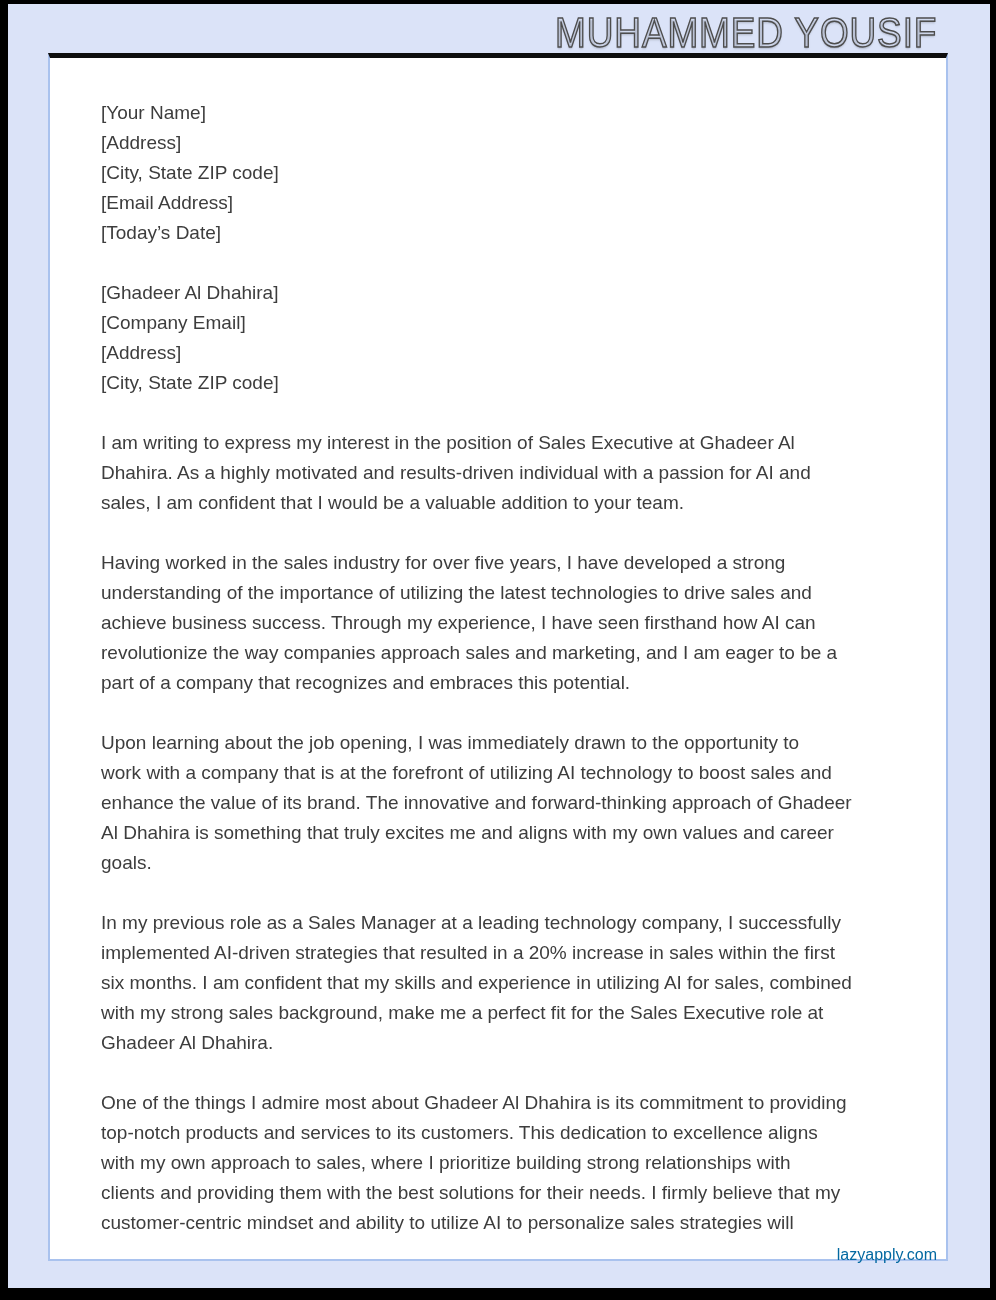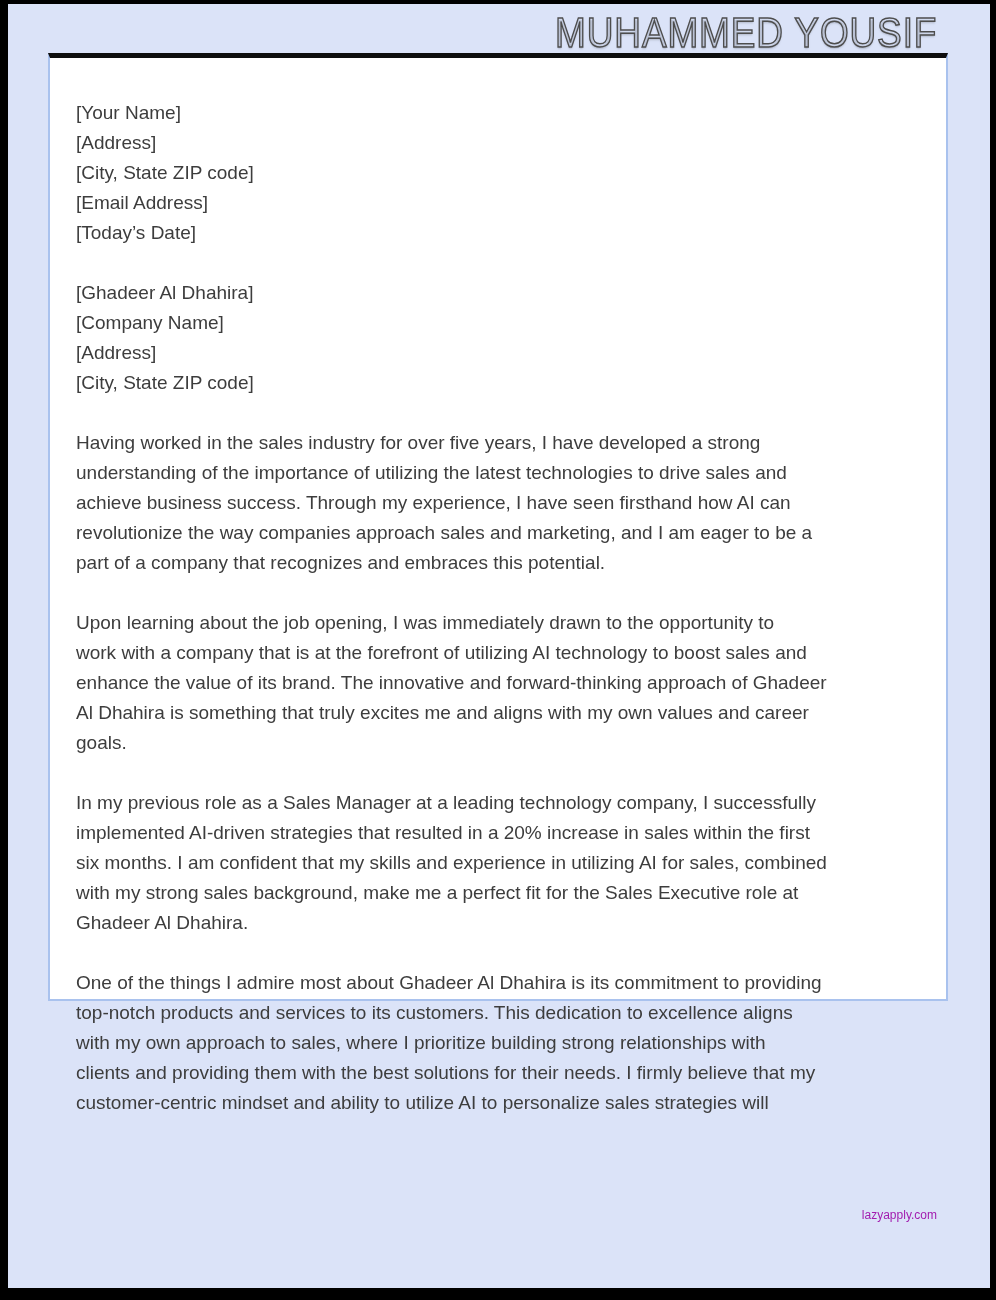--- a/index.html
+++ b/index.html
@@ -41,67 +41,70 @@
     transform-origin: 100% 50%;
     z-index: 2;
   }
 
   
   .doc {
     position: absolute;
     left: 48px;
     top: 53px;
     width: 900px;
-    height: 948px;
+    height: 1208px;
     box-sizing: border-box;
     background: #ffffff;
     border: 2px solid #a9c2ee;
     border-top: 5px solid #0e0e0e;
-    padding: 40px 40px 0 26px;
+    padding: 40px 40px 0 51px;
     z-index: 1;
   }
 
   .letter {
     font-size: 19px;
     line-height: 30px;
     color: #3d3d3d;
     letter-spacing: 0;
   }
   .letter p {
     margin: 0 0 30px 0;
     white-space: pre-line;
   }
 
   .watermark {
     position: absolute;
-    top: 1208px;
+    top: 1246px;
     right: 59px;
-    font-size: 12px;
-    color: #a21caf;
+    font-size: 16px;
+    color: #0369a1;
     z-index: 5;
   }
 </style>
 </head>
 <body>
 
 <div class="page">
 
   <div class="header-name">MUHAMMED YOUSIF</div>
 
   <div class="doc">
     <div class="letter">
       <p>[Your Name]
 [Address]
 [City, State ZIP code]
 [Email Address]
 [Today’s Date]</p>
       <p>[Ghadeer Al Dhahira]
-[Company Name]
+[Company Email]
 [Address]
 [City, State ZIP code]</p>
+      <p>I am writing to express my interest in the position of Sales Executive at Ghadeer Al
+Dhahira. As a highly motivated and results-driven individual with a passion for AI and
+sales, I am confident that I would be a valuable addition to your team.</p>
       <p>Having worked in the sales industry for over five years, I have developed a strong
 understanding of the importance of utilizing the latest technologies to drive sales and
 achieve business success. Through my experience, I have seen firsthand how AI can
 revolutionize the way companies approach sales and marketing, and I am eager to be a
 part of a company that recognizes and embraces this potential.</p>
       <p>Upon learning about the job opening, I was immediately drawn to the opportunity to
 work with a company that is at the forefront of utilizing AI technology to boost sales and
 enhance the value of its brand. The innovative and forward-thinking approach of Ghadeer
 Al Dhahira is something that truly excites me and aligns with my own values and career
 goals.</p>

